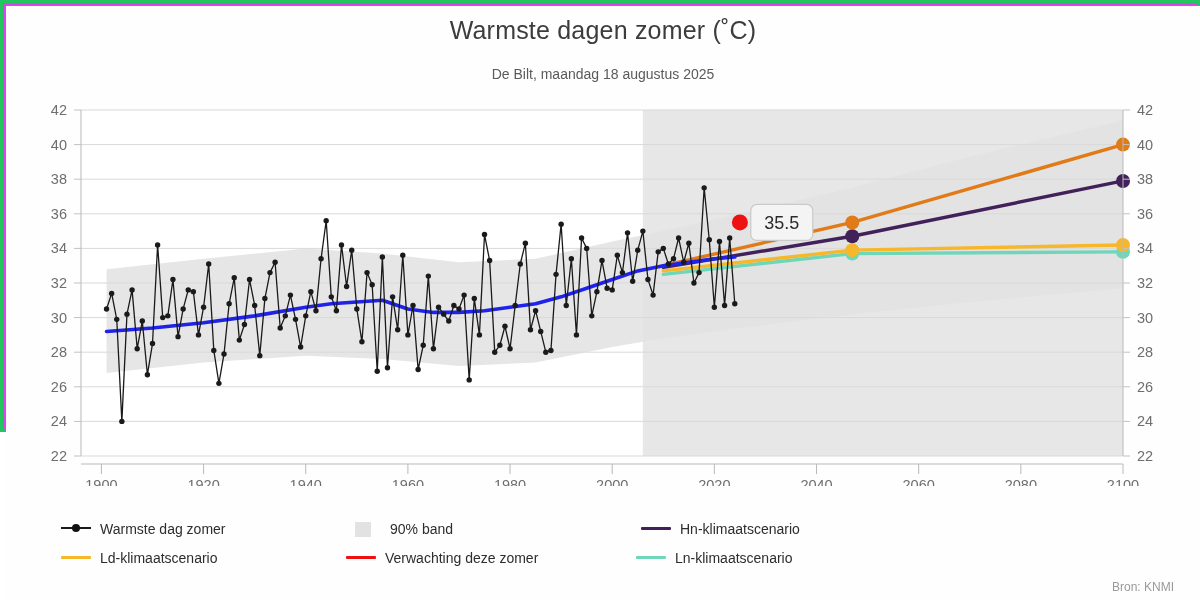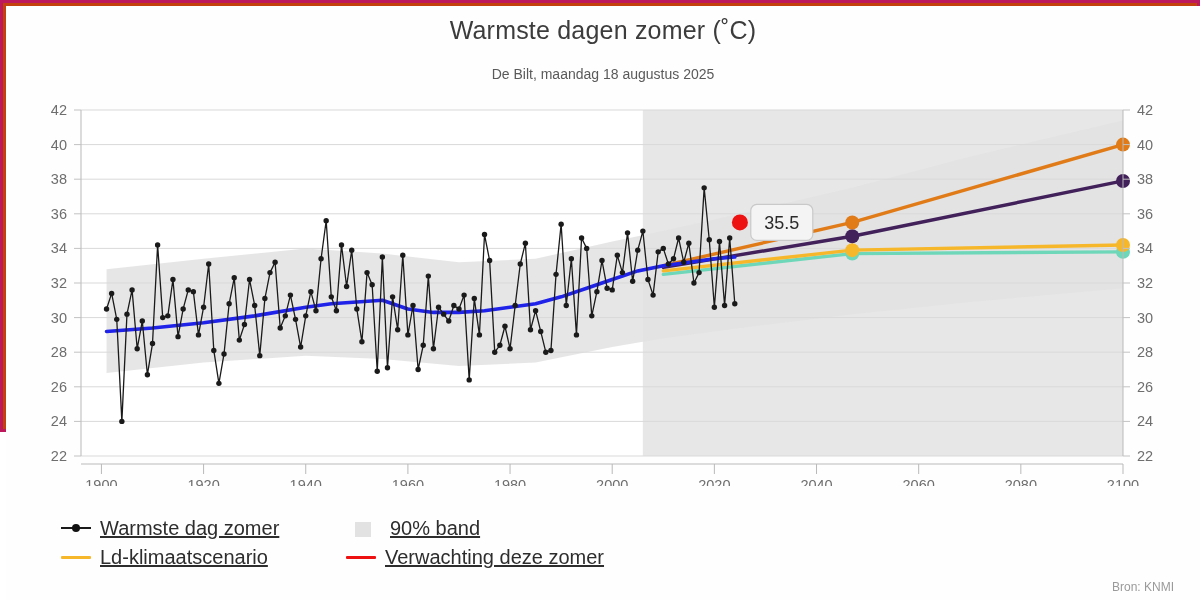--- a/index.html
+++ b/index.html
@@ -6,22 +6,22 @@
   body{
     width:1200px;height:600px;
     background:#ffffff;
     font-family:"Liberation Sans", sans-serif;
     overflow:hidden;
   }
   #page{
     position:relative;
     width:1200px;height:432px;
     box-sizing:border-box;
-    border:3px solid #be185d;
-    background:#c2410c;
+    border:3px solid #22c55e;
+    background:#d946ef;
   }
   #inner{
     position:absolute;
     left:3px;top:3px;
     width:1194px;height:594px;
     background:#fefefe;
   }
   #title{
     position:absolute;left:0;top:10px;width:1194px;
     text-align:center;
@@ -43,21 +43,21 @@
     font-size:14.5px;
     fill:#6e6e6e;
     font-family:"Liberation Sans", sans-serif;
   }
   #legend{
     position:absolute;left:55px;top:508px;width:1100px;height:62px;
   }
   .legrow{display:flex;height:29px;align-items:center;}
   .legitem{display:flex;align-items:center;}
   .legitem .lbl{
-    font-size:20px;color:#2d2d2d;margin-left:9px;white-space:nowrap;text-decoration:underline;
+    font-size:14px;color:#2d2d2d;margin-left:9px;white-space:nowrap;
   }
   .swatch{width:30px;height:16px;position:relative;flex:0 0 30px;}
   .swatch .bar{
     position:absolute;left:0;top:6px;width:30px;height:3.4px;border-radius:1px;
   }
   .swatch .box{
     position:absolute;left:4px;top:1px;width:16px;height:15px;background:#e2e2e2;
   }
   .swatch .dotline{
     position:absolute;left:0;top:6.5px;width:30px;height:2.2px;background:#222;
@@ -317,32 +317,44 @@
               <span class="dotc" style="background:#111"></span>
           </span>
           <span class="lbl">Warmste dag zomer</span>
         </div>
         <div class="legitem" style="width:290px">
           <span class="swatch">
               <span class="box" style="background:#e2e2e2"></span>
             </span>
           <span class="lbl">90% band</span>
         </div>
+        <div class="legitem">
+          <span class="swatch">
+              <span class="bar" style="background:#42215b"></span>
+            </span>
+          <span class="lbl">Hn-klimaatscenario</span>
+        </div>
       </div>
       <div class="legrow">
         <div class="legitem" style="width:285px">
           <span class="swatch">
               <span class="bar" style="background:#f7b72a"></span>
             </span>
           <span class="lbl">Ld-klimaatscenario</span>
         </div>
         <div class="legitem" style="width:290px">
           <span class="swatch">
               <span class="bar" style="background:#ee1111"></span>
             </span>
           <span class="lbl">Verwachting deze zomer</span>
         </div>
+        <div class="legitem">
+          <span class="swatch">
+              <span class="bar" style="background:#6fd7b9"></span>
+            </span>
+          <span class="lbl">Ln-klimaatscenario</span>
+        </div>
       </div>
     </div>
 
     <div id="bron">Bron: KNMI</div>
   </div>
 </div>
 
 </body></html>

